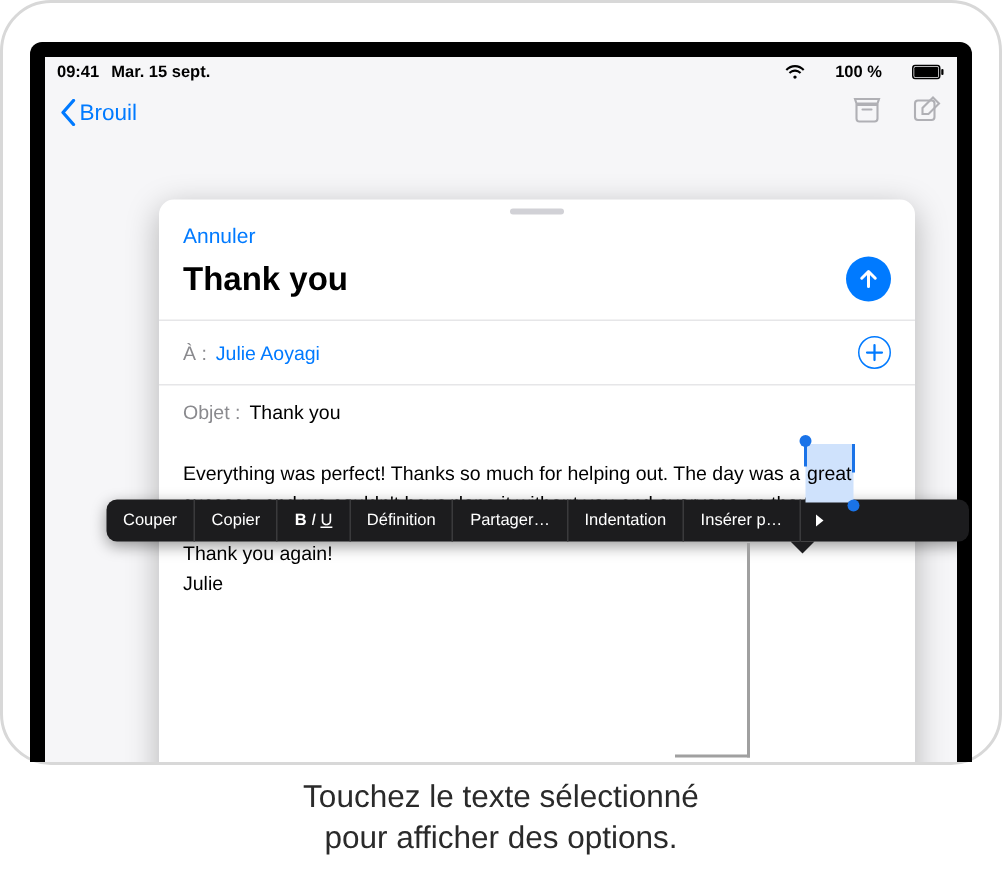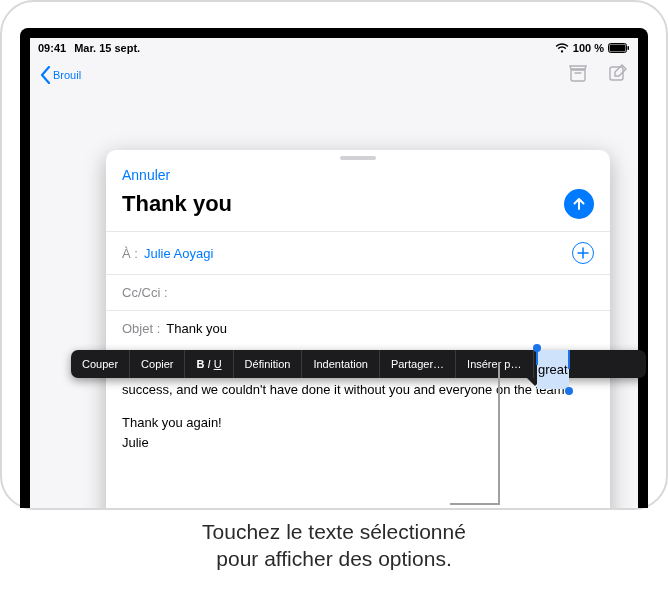--- a/index.html
+++ b/index.html
@@ -42,39 +42,39 @@
   .status-bar {
     height: 20px;
     display: flex;
     justify-content: space-between;
     padding: 0 8px;
     font-size: 11px;
     font-weight: 600;
     color: #000;
   }
   .status-left { display: flex; gap: 8px; align-items: center; }
-  .status-right { display: flex; gap: 4px; align-items: center; }
+  .status-right { display: flex; gap: 20px; align-items: center; }
   .wifi-icon, .battery-icon { display: inline-flex; }
   .nav-bar {
     height: 34px;
     display: flex;
     align-items: center;
     justify-content: space-between;
     padding: 0 10px;
   }
   .back-btn {
     display: flex; align-items: center;
-    color: #007aff; font-size: 11px;
+    color: #007aff; font-size: 15px;
   }
   .back-btn svg { margin-right: 2px; }
   .nav-right { display: flex; gap: 20px; align-items: center; }
   .icon-gray { color: #b0b0b5; }
   .compose-popover {
     position: absolute;
-    top: 112px; left: 76px;
+    top: 95px; left: 76px;
     width: 504px; height: 400px;
     background: #fff;
     border-radius: 10px;
     box-shadow: 0 6px 22px rgba(0,0,0,0.28);
     overflow: visible;
   }
   .drag-handle {
     width: 36px; height: 4px;
     background: #d1d1d6;
     border-radius: 3px;
@@ -284,38 +284,35 @@
         <div class="field-row">
           <span class="field-label">À :</span>
           <span class="recipient">Julie Aoyagi</span>
           <span class="add-contact">
             <svg width="12" height="12" viewBox="0 0 12 12">
                 <path d="M6 1v10M1 6h10" stroke="#007aff" stroke-width="1.5" stroke-linecap="round"></path>
               </svg>
           </span>
         </div>
 
-        <div class="field-row">
-          <span class="field-label">Cc/Cci :</span>
-        </div>
 
         <div class="field-row">
           <span class="field-label">Objet :</span>
           <span>Thank you</span>
         </div>
 
         <div class="edit-menu">
           <div class="menu-item">Couper</div>
           <div class="menu-item">Copier</div>
           <div class="menu-item">
             <span class="format-biu">B</span>&nbsp;<span style="font-style:italic">I</span>&nbsp;<span style="text-decoration:underline">U</span>
           </div>
           <div class="menu-item">Définition</div>
+          <div class="menu-item">Partager…</div>
           <div class="menu-item">Indentation</div>
-          <div class="menu-item">Partager…</div>
           <div class="menu-item">Insérer p…</div>
           <div class="menu-arrow">
             <svg width="8" height="10" viewBox="0 0 8 10">
                 <path d="M2 1l5 4-5 4" fill="#fff"></path>
               </svg>
           </div>
           <div class="menu-pointer"></div>
         </div>
 
         <div class="body-area">

